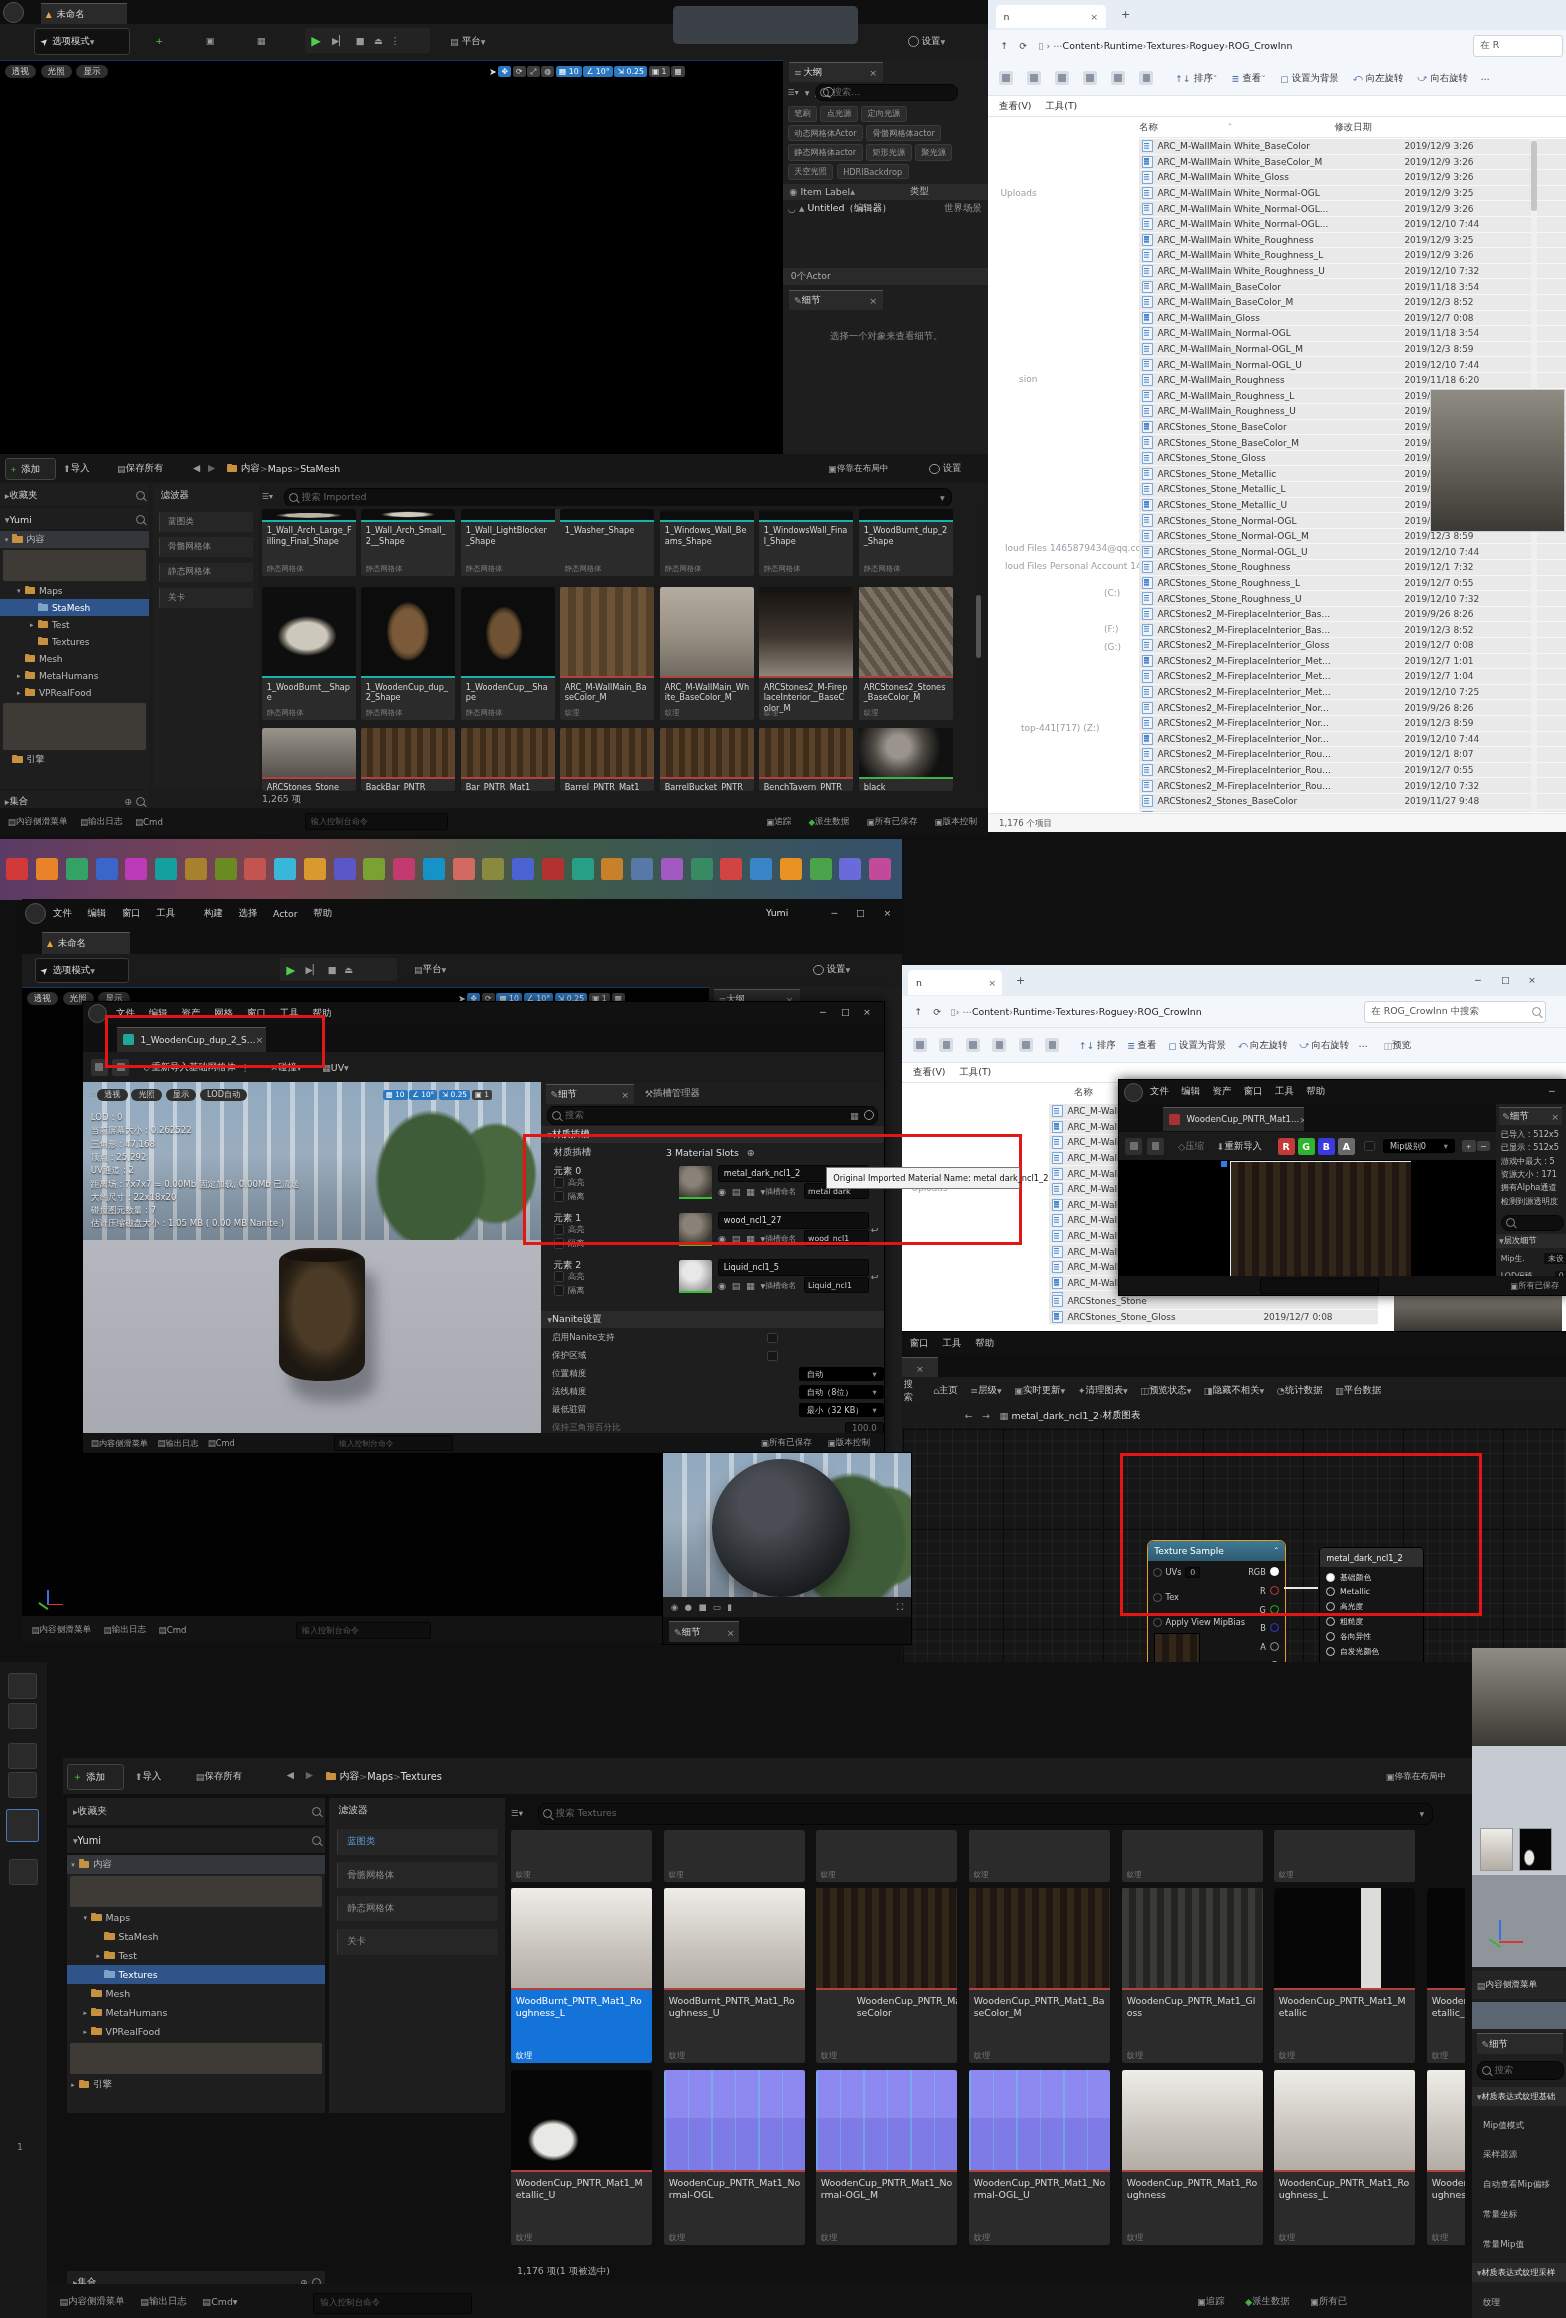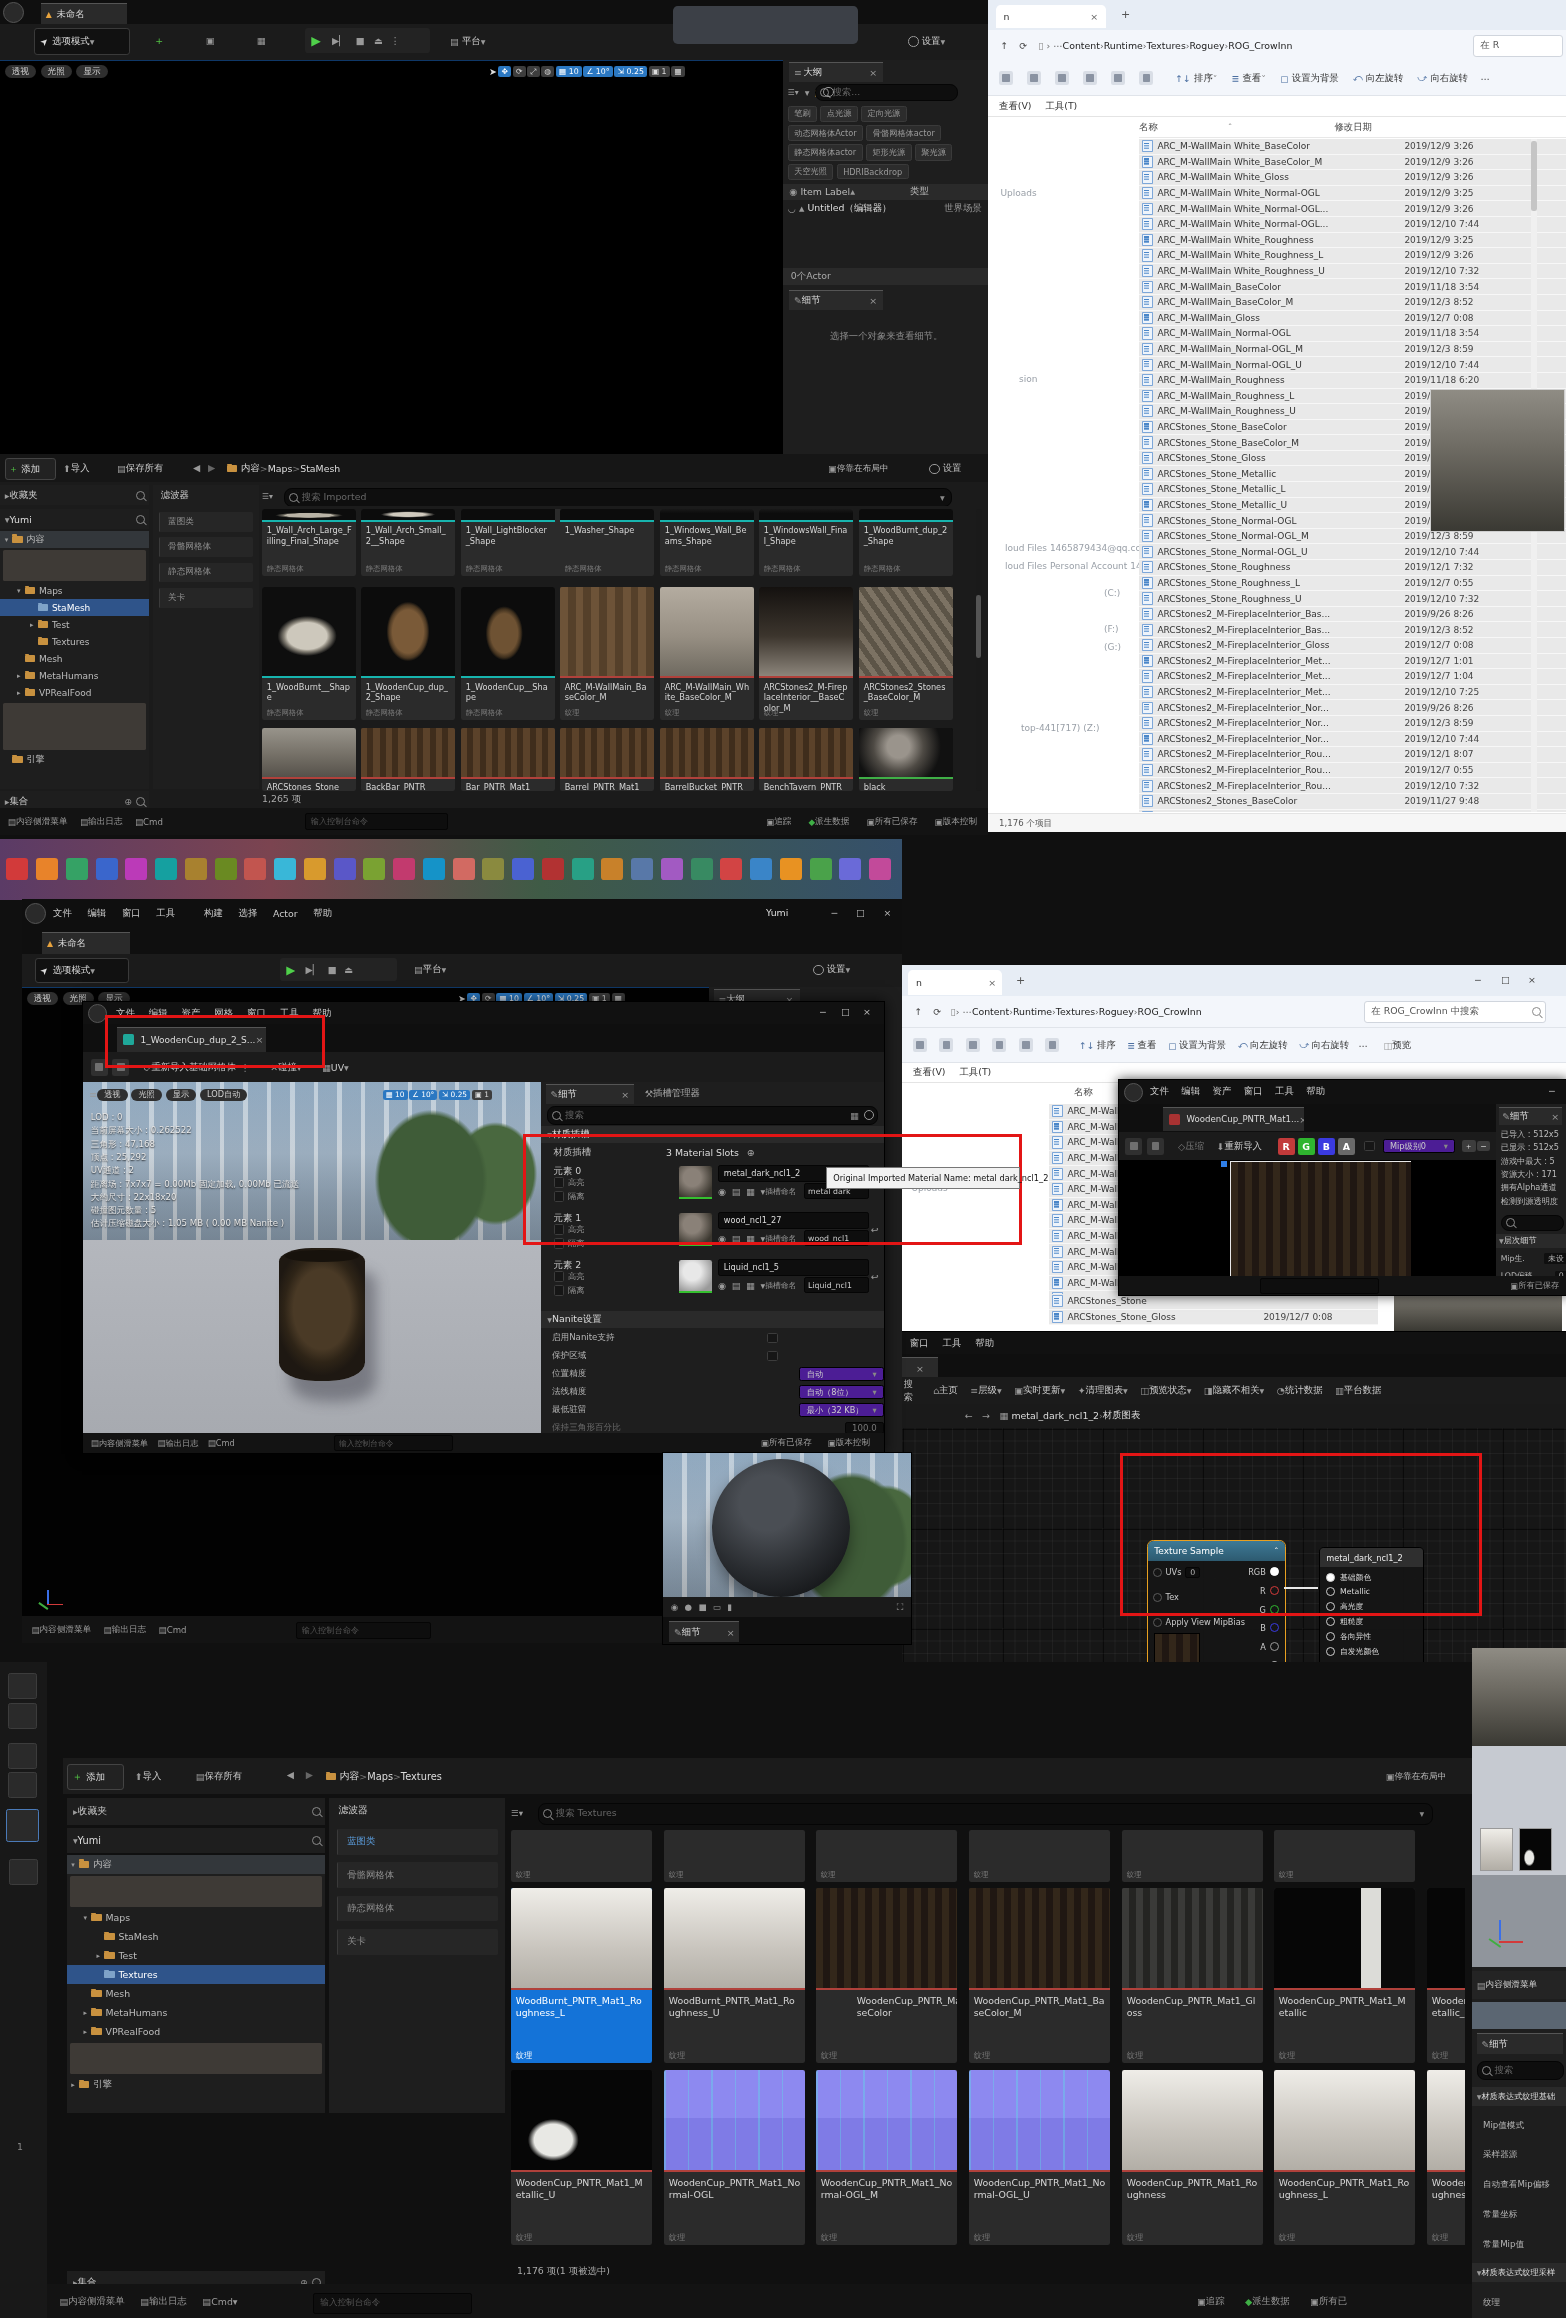--- a/index.html
+++ b/index.html
@@ -60,21 +60,21 @@
   .ib{width:17px;height:17px;border-radius:2.3px;background:#303030;margin-right:4.7px;position:relative;flex:none;}
   .ib:after{content:"";position:absolute;inset:4.7px;background:#6f6f6f;border-radius:0.8px;}
   .ibl{width:14px;height:14px;border-radius:2.3px;background:#d9dee6;margin-right:7.8px;position:relative;}
   .ibl:after{content:"";position:absolute;inset:3.1px;background:#8a93a2;border-radius:0.8px;}
   .winbtn{width:27px;text-align:center;color:#bbb;font-size:9.4px;}
   .mag{display:inline-block;width:7px;height:7px;border:1.2px solid #8a8a8a;border-radius:50%;position:relative;margin:0 3.9px;flex:none;}
   .mag:after{content:"";position:absolute;width:3.9px;height:1.2px;background:#8a8a8a;transform:rotate(45deg);right:-3.1px;bottom:-1.6px;}
   .gear{display:inline-block;width:8.6px;height:8.6px;border:1.6px solid #9a9a9a;border-radius:50%;position:relative;margin-right:3.1px;flex:none;}
   .kv{display:flex;align-items:center;height:17px;padding-left:11px;color:#b5b5b5;font-size:8.6px;}
   .kv .v{margin-left:auto;margin-right:11px;}
-  .dd{background:#4c1d95;border:0.8px solid #000;border-radius:2.3px;padding:0.8px 6.3px;color:#ccc;font-size:8.2px;min-width:70px;display:flex;}
+  .dd{background:#000000;border:0.8px solid #000;border-radius:2.3px;padding:0.8px 6.3px;color:#ccc;font-size:8.2px;min-width:70px;display:flex;}
   .dd .car{margin-left:auto;color:#888;}
   .cb{width:8.6px;height:8.6px;background:#161616;border:0.8px solid #3c3c3c;border-radius:1.6px;flex:none;}
   .pin{width:7px;height:7px;border:1.2px solid #cfcfcf;border-radius:50%;flex:none;}
   .pin.fill{background:#fff;}
   .pin.dim{border-color:#5a5a5a;}
   .redbox{position:absolute;border:3.1px solid #e31515;z-index:40;pointer-events:none;}
   .statL{display:flex;align-items:center;color:#9a9a9a;font-size:8.6px;gap:12.5px;}
   .node{position:absolute;background:#151515f2;border:0.8px solid #000;border-radius:4.7px;overflow:hidden;z-index:5;}
   .gridbg{background-color:#161616;background-image:linear-gradient(rgba(255,255,255,.045) 0.8px,transparent 0.8px),linear-gradient(90deg,rgba(255,255,255,.045) 0.8px,transparent 0.8px),linear-gradient(rgba(0,0,0,.55) 1.6px,transparent 1.6px),linear-gradient(90deg,rgba(0,0,0,.55) 1.6px,transparent 1.6px);background-size:12.5px 12.5px,12.5px 12.5px,100px 100px,100px 100px;}
   .photo{background:radial-gradient(ellipse 94px 117px at 76% 62%,#3f5c38 0 55%,transparent 60%),radial-gradient(ellipse 70px 86px at 90% 58%,#49683f 0 55%,transparent 60%),repeating-linear-gradient(90deg,rgba(90,125,160,.30) 0 19px,rgba(235,240,245,.35) 19px 23.5px),linear-gradient(180deg,#a8bccd 0%,#b7c2cb 45%,#97a0a8 75%,#82898f 100%);}
@@ -980,21 +980,21 @@
         <span class="snapbtn" style="font-size: 7.4px;">▣ 1</span>
       </div>
       <div class="abs clip " style="left: 7.8px; top: 110px; width: 337px; height: 125px;">
         <div style="position: absolute; left: 0px; top: 0px; color: rgb(232, 232, 232); font-size: 8.6px; text-shadow: rgba(0, 0, 0, 0.8) 0px 0.8px 1.6px; white-space: nowrap;">LOD : 0</div>
         <div style="position: absolute; left: 0px; top: 13.3px; color: rgb(232, 232, 232); font-size: 8.6px; text-shadow: rgba(0, 0, 0, 0.8) 0px 0.8px 1.6px; white-space: nowrap;">当前屏幕大小 : 0.262522</div>
         <div style="position: absolute; left: 0px; top: 27px; color: rgb(232, 232, 232); font-size: 8.6px; text-shadow: rgba(0, 0, 0, 0.8) 0px 0.8px 1.6px; white-space: nowrap;">三角形 : 47,168</div>
         <div style="position: absolute; left: 0px; top: 40px; color: rgb(232, 232, 232); font-size: 8.6px; text-shadow: rgba(0, 0, 0, 0.8) 0px 0.8px 1.6px; white-space: nowrap;">顶点 : 25,292</div>
         <div style="position: absolute; left: 0px; top: 53px; color: rgb(232, 232, 232); font-size: 8.6px; text-shadow: rgba(0, 0, 0, 0.8) 0px 0.8px 1.6px; white-space: nowrap;">UV通道 : 2</div>
         <div style="position: absolute; left: 0px; top: 67px; color: rgb(232, 232, 232); font-size: 8.6px; text-shadow: rgba(0, 0, 0, 0.8) 0px 0.8px 1.6px; white-space: nowrap;">距离场 : 7x7x7 = 0.00Mb 固定加载, 0.00Mb 已流送</div>
         <div style="position: absolute; left: 0px; top: 80px; color: rgb(232, 232, 232); font-size: 8.6px; text-shadow: rgba(0, 0, 0, 0.8) 0px 0.8px 1.6px; white-space: nowrap;">大约尺寸 : 22x18x20</div>
-        <div style="position: absolute; left: 0px; top: 93px; color: rgb(232, 232, 232); font-size: 8.6px; text-shadow: rgba(0, 0, 0, 0.8) 0px 0.8px 1.6px; white-space: nowrap;">碰撞图元数量 : 5</div>
+        <div style="position: absolute; left: 0px; top: 93px; color: rgb(232, 232, 232); font-size: 8.6px; text-shadow: rgba(0, 0, 0, 0.8) 0px 0.8px 1.6px; white-space: nowrap;">碰撞图元数量 : 7</div>
         <div style="position: absolute; left: 0px; top: 106px; color: rgb(232, 232, 232); font-size: 8.6px; text-shadow: rgba(0, 0, 0, 0.8) 0px 0.8px 1.6px; white-space: nowrap;">估计压缩磁盘大小 : 1.05 MB ( 0.00 MB Nanite )</div>
       </div>
       <div class="abs clip panel2" style="left: 458px; top: 80px; width: 343px; height: 352px;">
         <div class="abs clip tab-active r" style="left: 4.7px; top: 1.6px; width: 88px; height: 19px;">
           <span style="color: rgb(154, 154, 154); margin-left: 4.7px;">✎ </span>
           <span style="color: rgb(221, 221, 221);">细节</span>
           <span style="margin-left: auto; margin-right: 4.7px; color: rgb(153, 153, 153);">×</span>
         </div>
         <div class="abs clip r" style="left: 99px; top: 1.6px; width: 117px; height: 19px;">
           <span style="color: rgb(154, 154, 154); margin-left: 4.7px;">⚒ </span>

